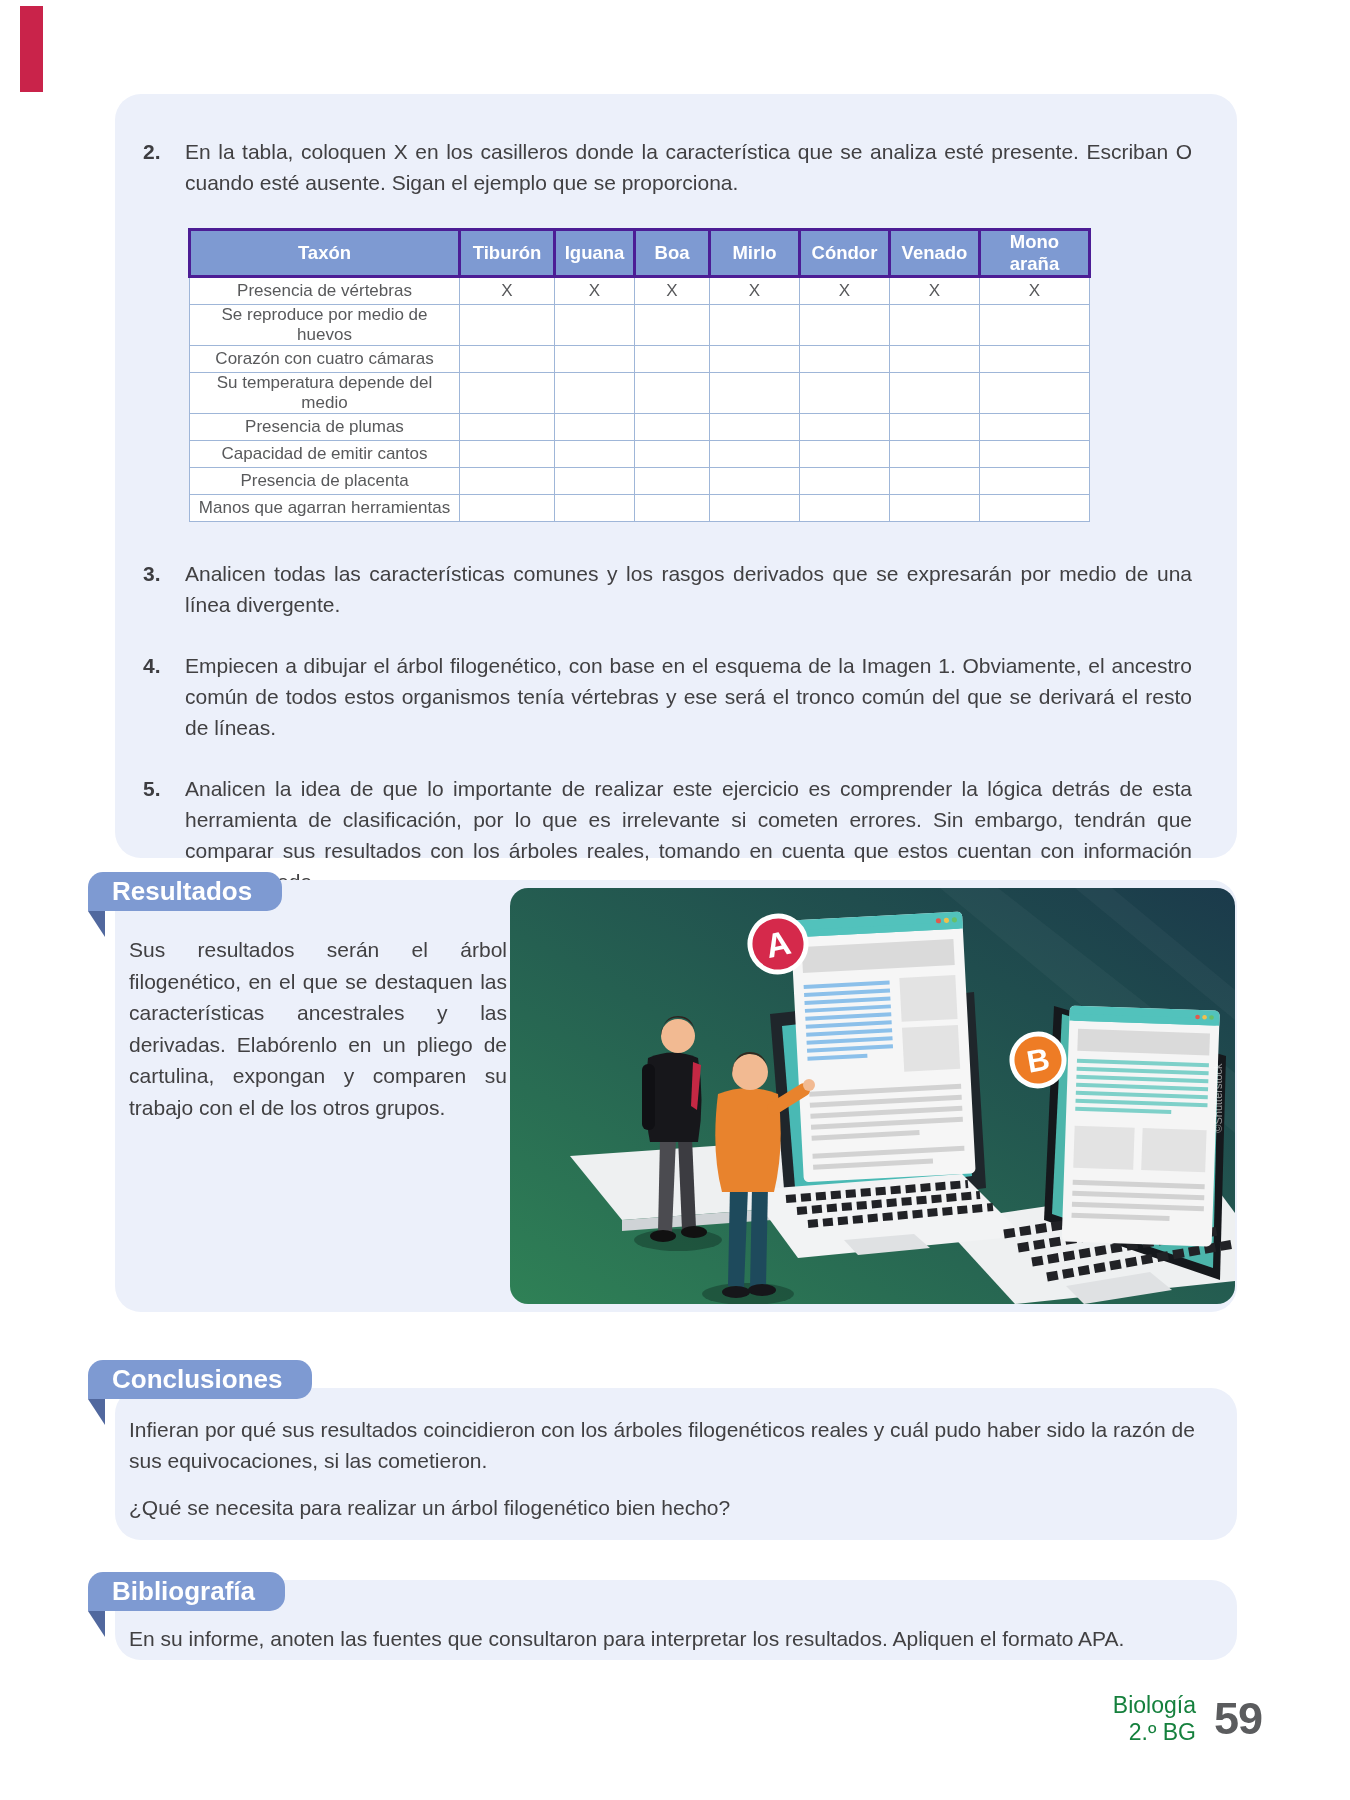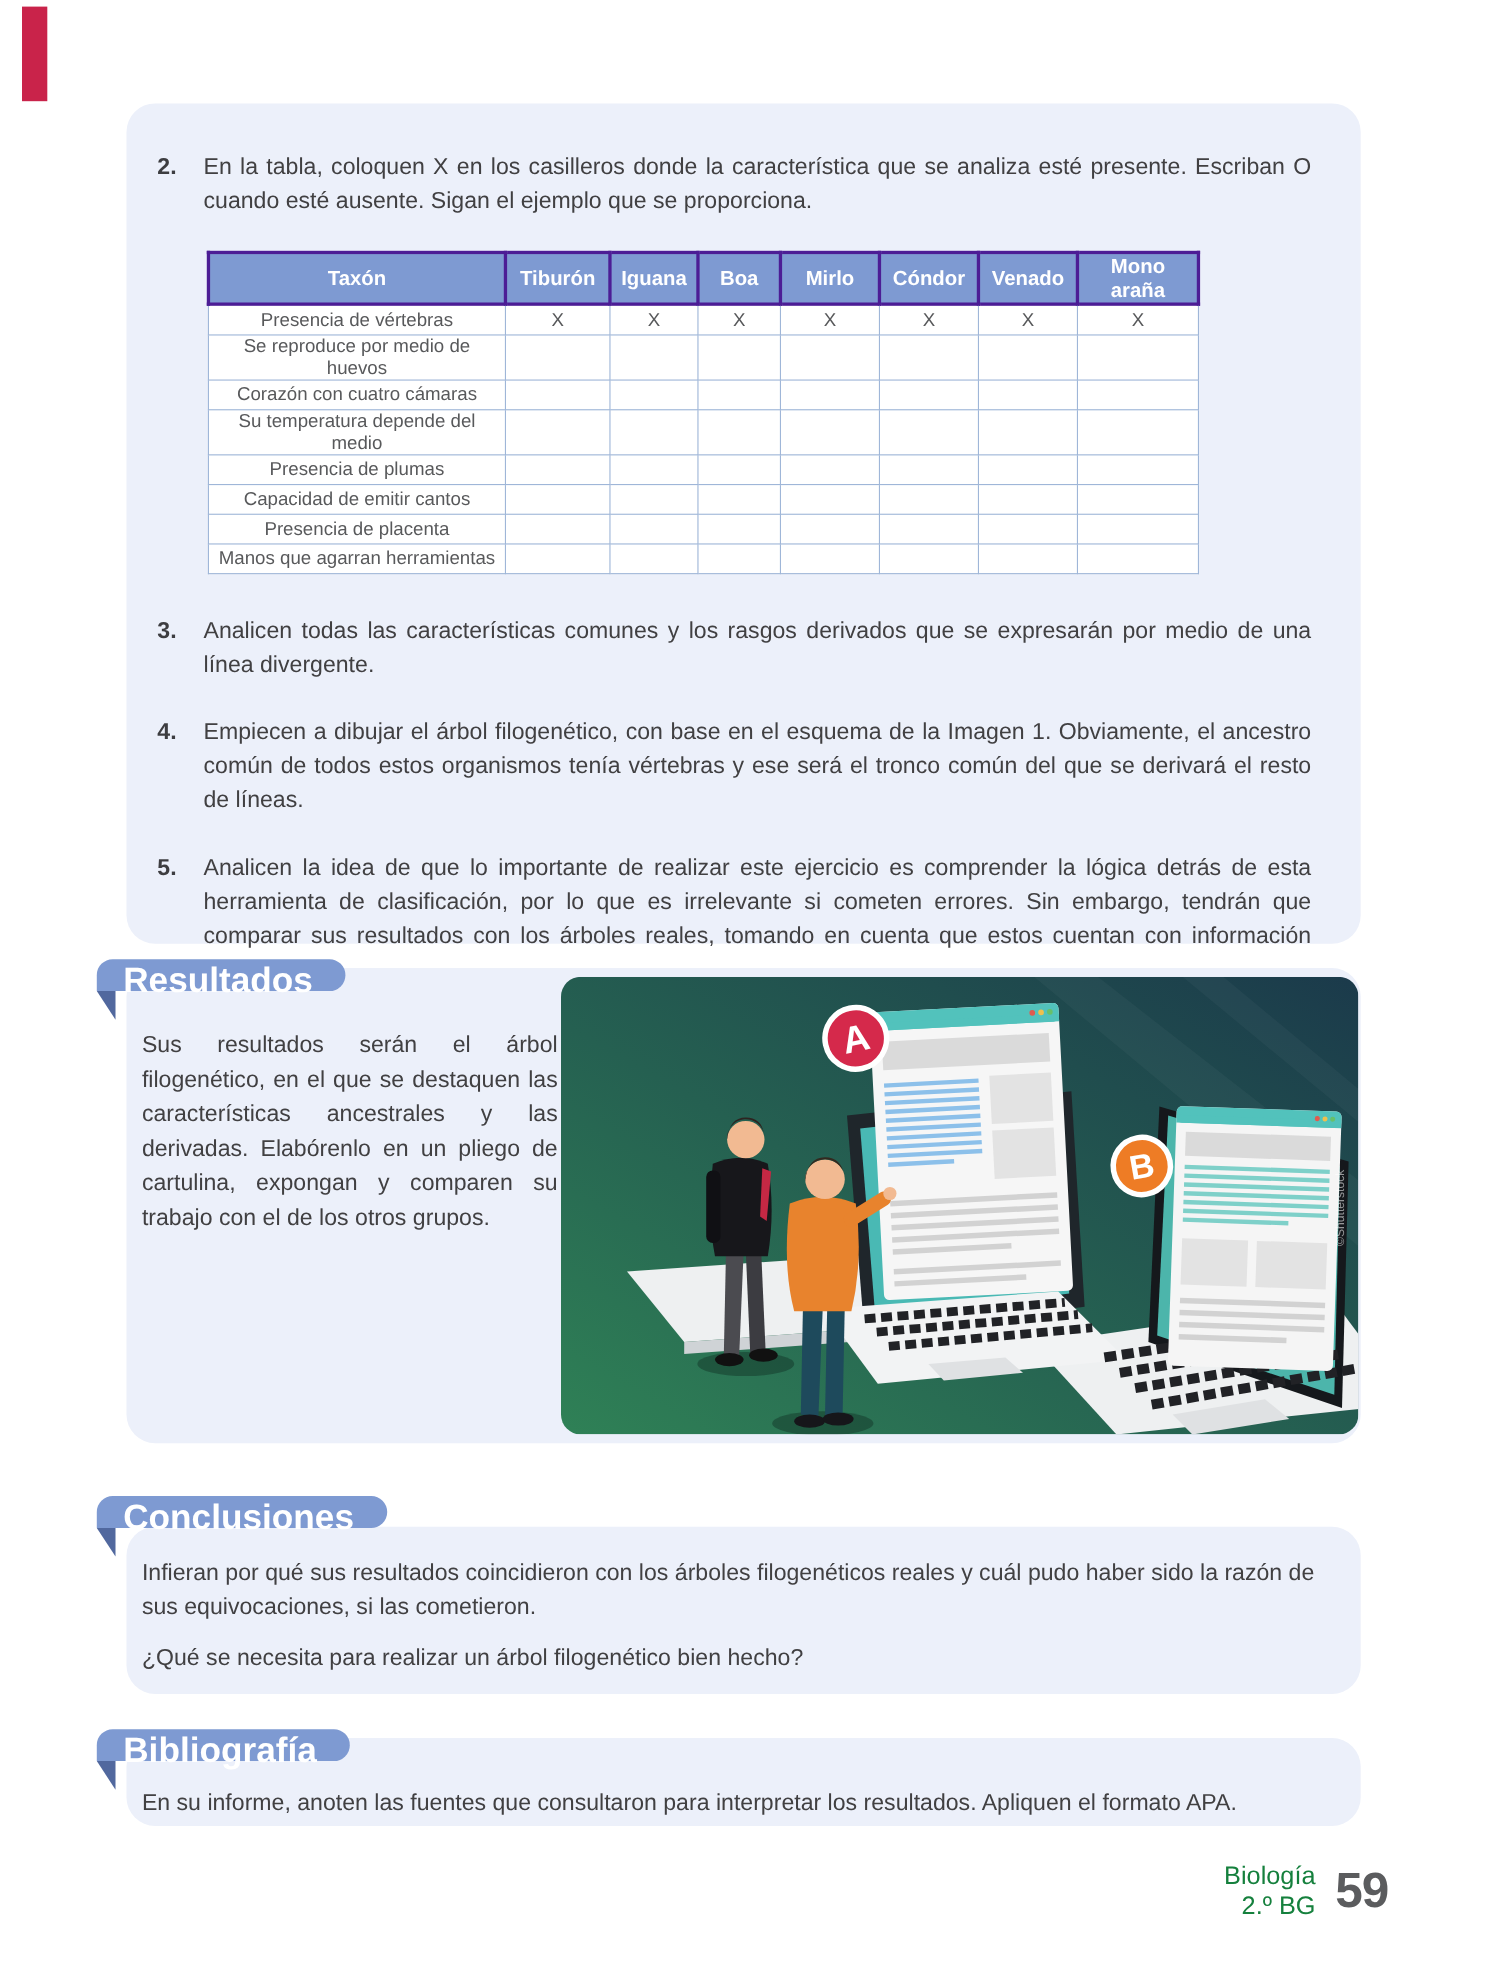--- a/index.html
+++ b/index.html
@@ -28,21 +28,21 @@
   }
   table.taxa td{
     background:#ffffff;border:1px solid #9fb6d8;height:26px;
     text-align:center;color:#58595b;font-size:17px;padding:0 3px;
   }
   td.rowlabel{font-size:17px;color:#58595b;}
 
   
   .sec-tab{
     position:absolute;z-index:3;background:#7e9ad2;color:#fff;font-weight:bold;
-    font-size:32px;line-height:39px;height:29px;padding:0 30px 0 24px;
+    font-size:26px;line-height:39px;height:39px;padding:0 30px 0 24px;
     border-radius:15px 15px 15px 0;
   }
   .sec-tab::after{
     content:"";position:absolute;left:0;top:100%;width:0;height:0;
     border-top:26px solid #51689e;border-left:17px solid transparent;
   }
 
   
   #resultados-tab{left:88px;top:872px;}
   #resultados-panel{left:115px;top:880px;width:1122px;height:432px;}

